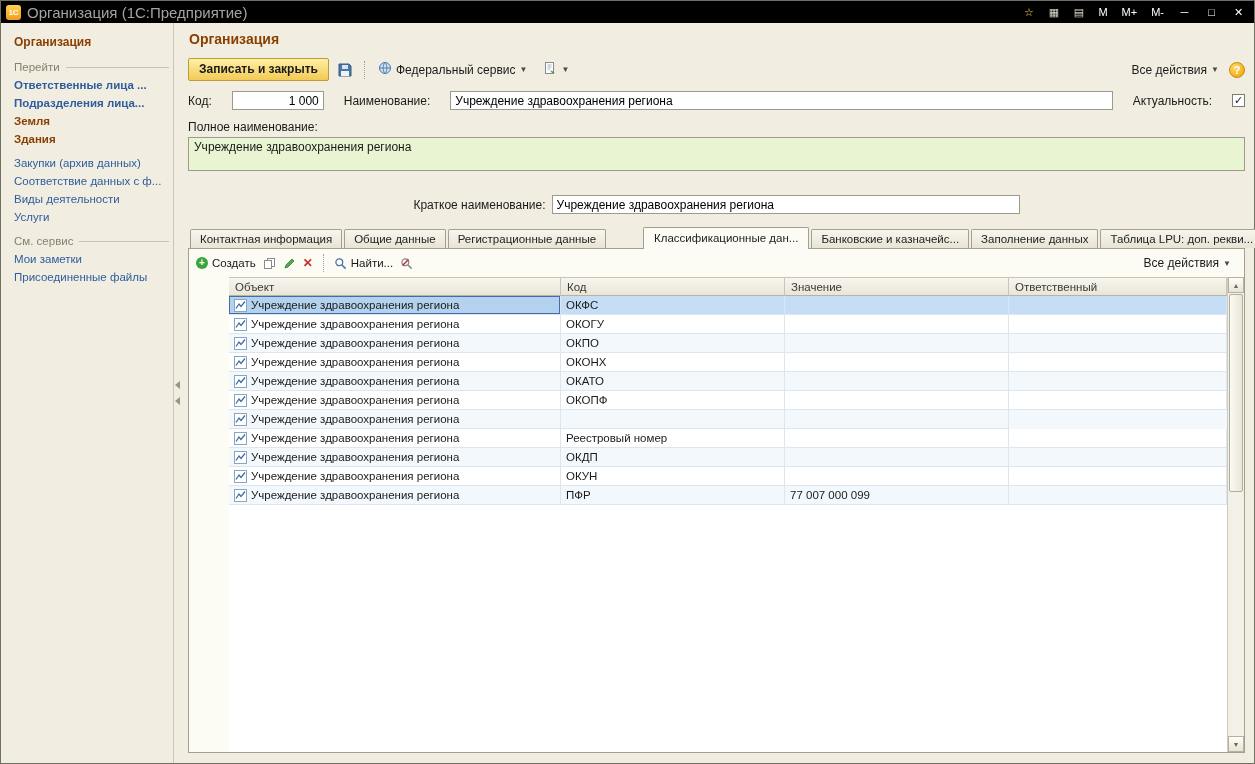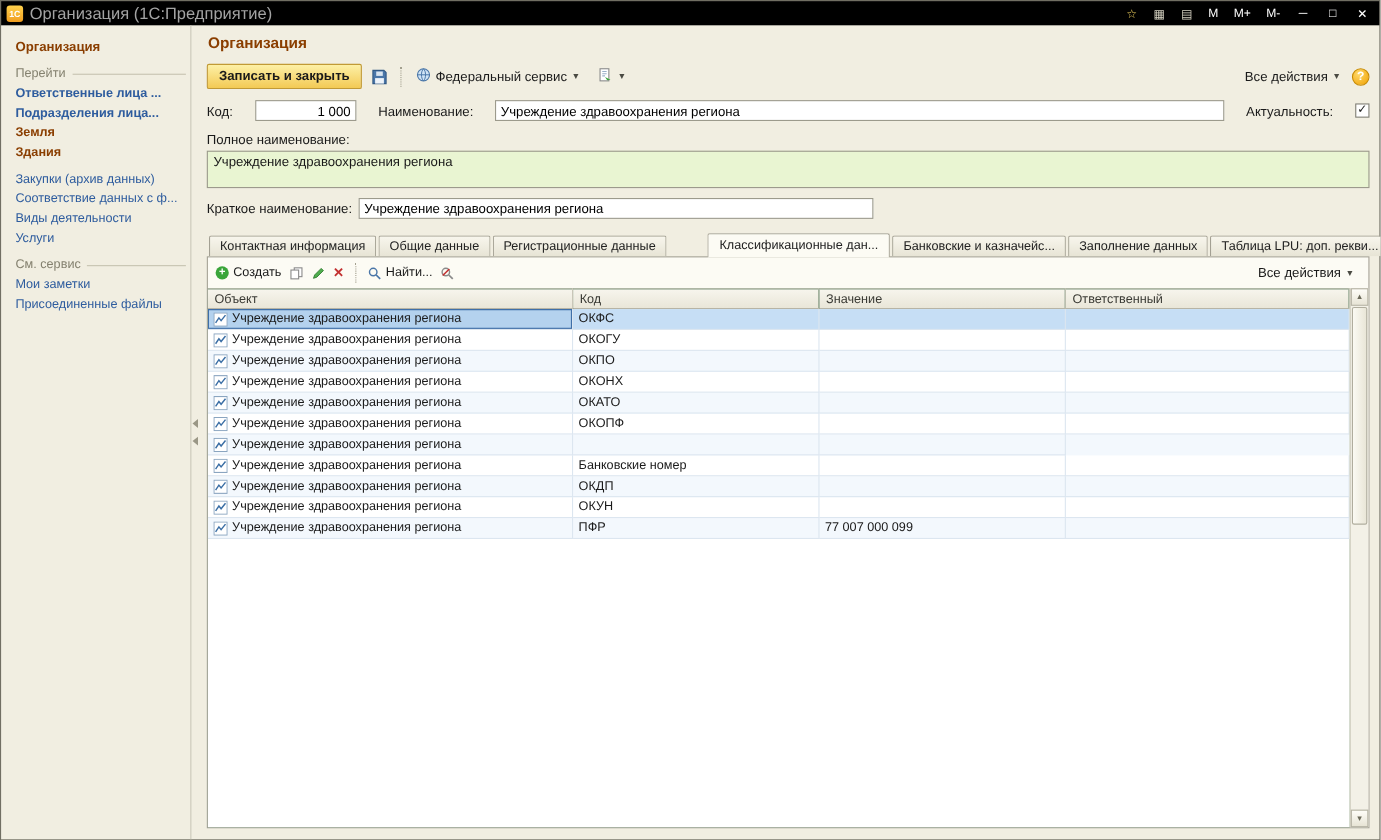--- a/index.html
+++ b/index.html
@@ -47,36 +47,36 @@
 
   
   .field-row { display:flex; align-items:center; gap:20px; margin-top:9px; flex:0 0 auto; }
   .flabel { font-size:12px; white-space:nowrap; }
   input.tb { height:19px; border:1px solid #9c9a8c; background:#fff; font:12px "Liberation Sans", sans-serif; padding:0 4px; }
   .code-input { width:92px; text-align:right; }
   .name-input { flex:1; }
   .checkbox { width:13px; height:13px; border:1px solid #7e7c70; background:#fff; font-size:11px; line-height:11px; text-align:center; color:#222; cursor:pointer; }
   .full-label { margin-top:10px; font-size:12px; flex:0 0 auto; }
   .full-box { margin-top:3px; height:34px; border:1px solid #9c9a8c; background:#e9f5d2; padding:2px 5px; font-size:12px; flex:0 0 auto; cursor:text; }
-  .short-row { display:flex; align-items:center; gap:6px; margin-top:9px; flex:0 0 auto; }
+  .short-row { display:flex; align-items:center; gap:6px; margin-top:24px; flex:0 0 auto;justify-content:center; }
   .short-input { width:468px; background:#e9f5d2; }
 
   
   .tabbar { display:flex; align-items:flex-end; gap:2px; margin-top:13px; padding-left:2px; position:relative; z-index:2; flex:0 0 auto; }
   .tab { border:1px solid #a3a093; border-bottom:none; background:linear-gradient(#f8f6ed,#e7e4d5); padding:3px 9px; font-size:11.5px; border-radius:2px 2px 0 0; white-space:nowrap; cursor:pointer; color:#222; }
   .tab.active { background:#fcfbf4; padding:4px 10px 5px; margin-bottom:-1px; font-weight:normal;margin-left:35px; }
 
   
   .panel { flex:1; min-height:0; border:1px solid #a3a093; background:#fcfbf4; display:flex; flex-direction:column; }
   .gridbar { display:flex; align-items:center; gap:7px; padding:4px 7px; flex:0 0 auto; font-size:11.5px; }
   .gicon { display:flex; align-items:center; gap:4px; cursor:pointer; }
   .plus-circle { width:12px; height:12px; border-radius:50%; background:#3aa53a; color:#fff; font-size:10px; line-height:11px; text-align:center; font-weight:bold; }
   .red-x { color:#c23030; font-weight:bold; font-size:12px; cursor:pointer; }
   .grid-area { flex:1; min-height:0; display:flex; }
-  .grid-left { flex:1; min-width:0; display:flex; flex-direction:column; background:#14532d; }
+  .grid-left { flex:1; min-width:0; display:flex; flex-direction:column; background:#000000;margin-left:40px; }
   .grid-header { display:grid; grid-template-columns:332px 224px 224px 1fr; flex:0 0 auto; }
   .gh-cell { height:19px; line-height:18px; padding:0 6px; font-size:11.5px; color:#3a3a34; background:linear-gradient(#f7f5ed,#e9e6d8); border-right:1px solid #c9c6b8; border-top:1px solid #c9c6b8; border-bottom:1px solid #b7b4a5; overflow:hidden; white-space:nowrap; cursor:pointer; }
   .grid-body { flex:1; overflow:hidden; background:#fff; }
   .trow { display:grid; grid-template-columns:332px 224px 224px 1fr; cursor:pointer; }
   .trow.alt { background:#f3f8fd; }
   .tcell { height:19px; line-height:18px; padding:0 5px; font-size:11.5px; border-right:1px solid #dce6f0; border-bottom:1px solid #dce6f0; overflow:hidden; white-space:nowrap; display:flex; align-items:center; gap:4px; }
   .trow.selected { background:#c6def5; }
   .trow.selected .tcell.obj { background:#b4d2ee; box-shadow:inset 0 0 0 1px #3f6fa8; }
   .row-icon { display:inline-flex; flex:0 0 auto; }
 
@@ -358,21 +358,21 @@
                 <div class="trow">
                   <div class="tcell obj">
                     <span class="row-icon">
                       <svg width="13" height="13" viewBox="0 0 13 13">
                         <rect x="0.5" y="0.5" width="12" height="12" fill="#fff" stroke="#8aa5c0"></rect>
                         <polyline points="2,9.5 5,5 7,7.5 11,2.5" fill="none" stroke="#3a6ea5" stroke-width="1.3"></polyline>
                       </svg>
                     </span>
                     <span>Учреждение здравоохранения региона</span>
                   </div>
-                  <div class="tcell">Банковские номер</div>
+                  <div class="tcell">Реестровый номер</div>
                   <div class="tcell"></div>
                   <div class="tcell"></div>
                 </div>
                 <div class="trow alt">
                   <div class="tcell obj">
                     <span class="row-icon">
                       <svg width="13" height="13" viewBox="0 0 13 13">
                         <rect x="0.5" y="0.5" width="12" height="12" fill="#fff" stroke="#8aa5c0"></rect>
                         <polyline points="2,9.5 5,5 7,7.5 11,2.5" fill="none" stroke="#3a6ea5" stroke-width="1.3"></polyline>
                       </svg>

